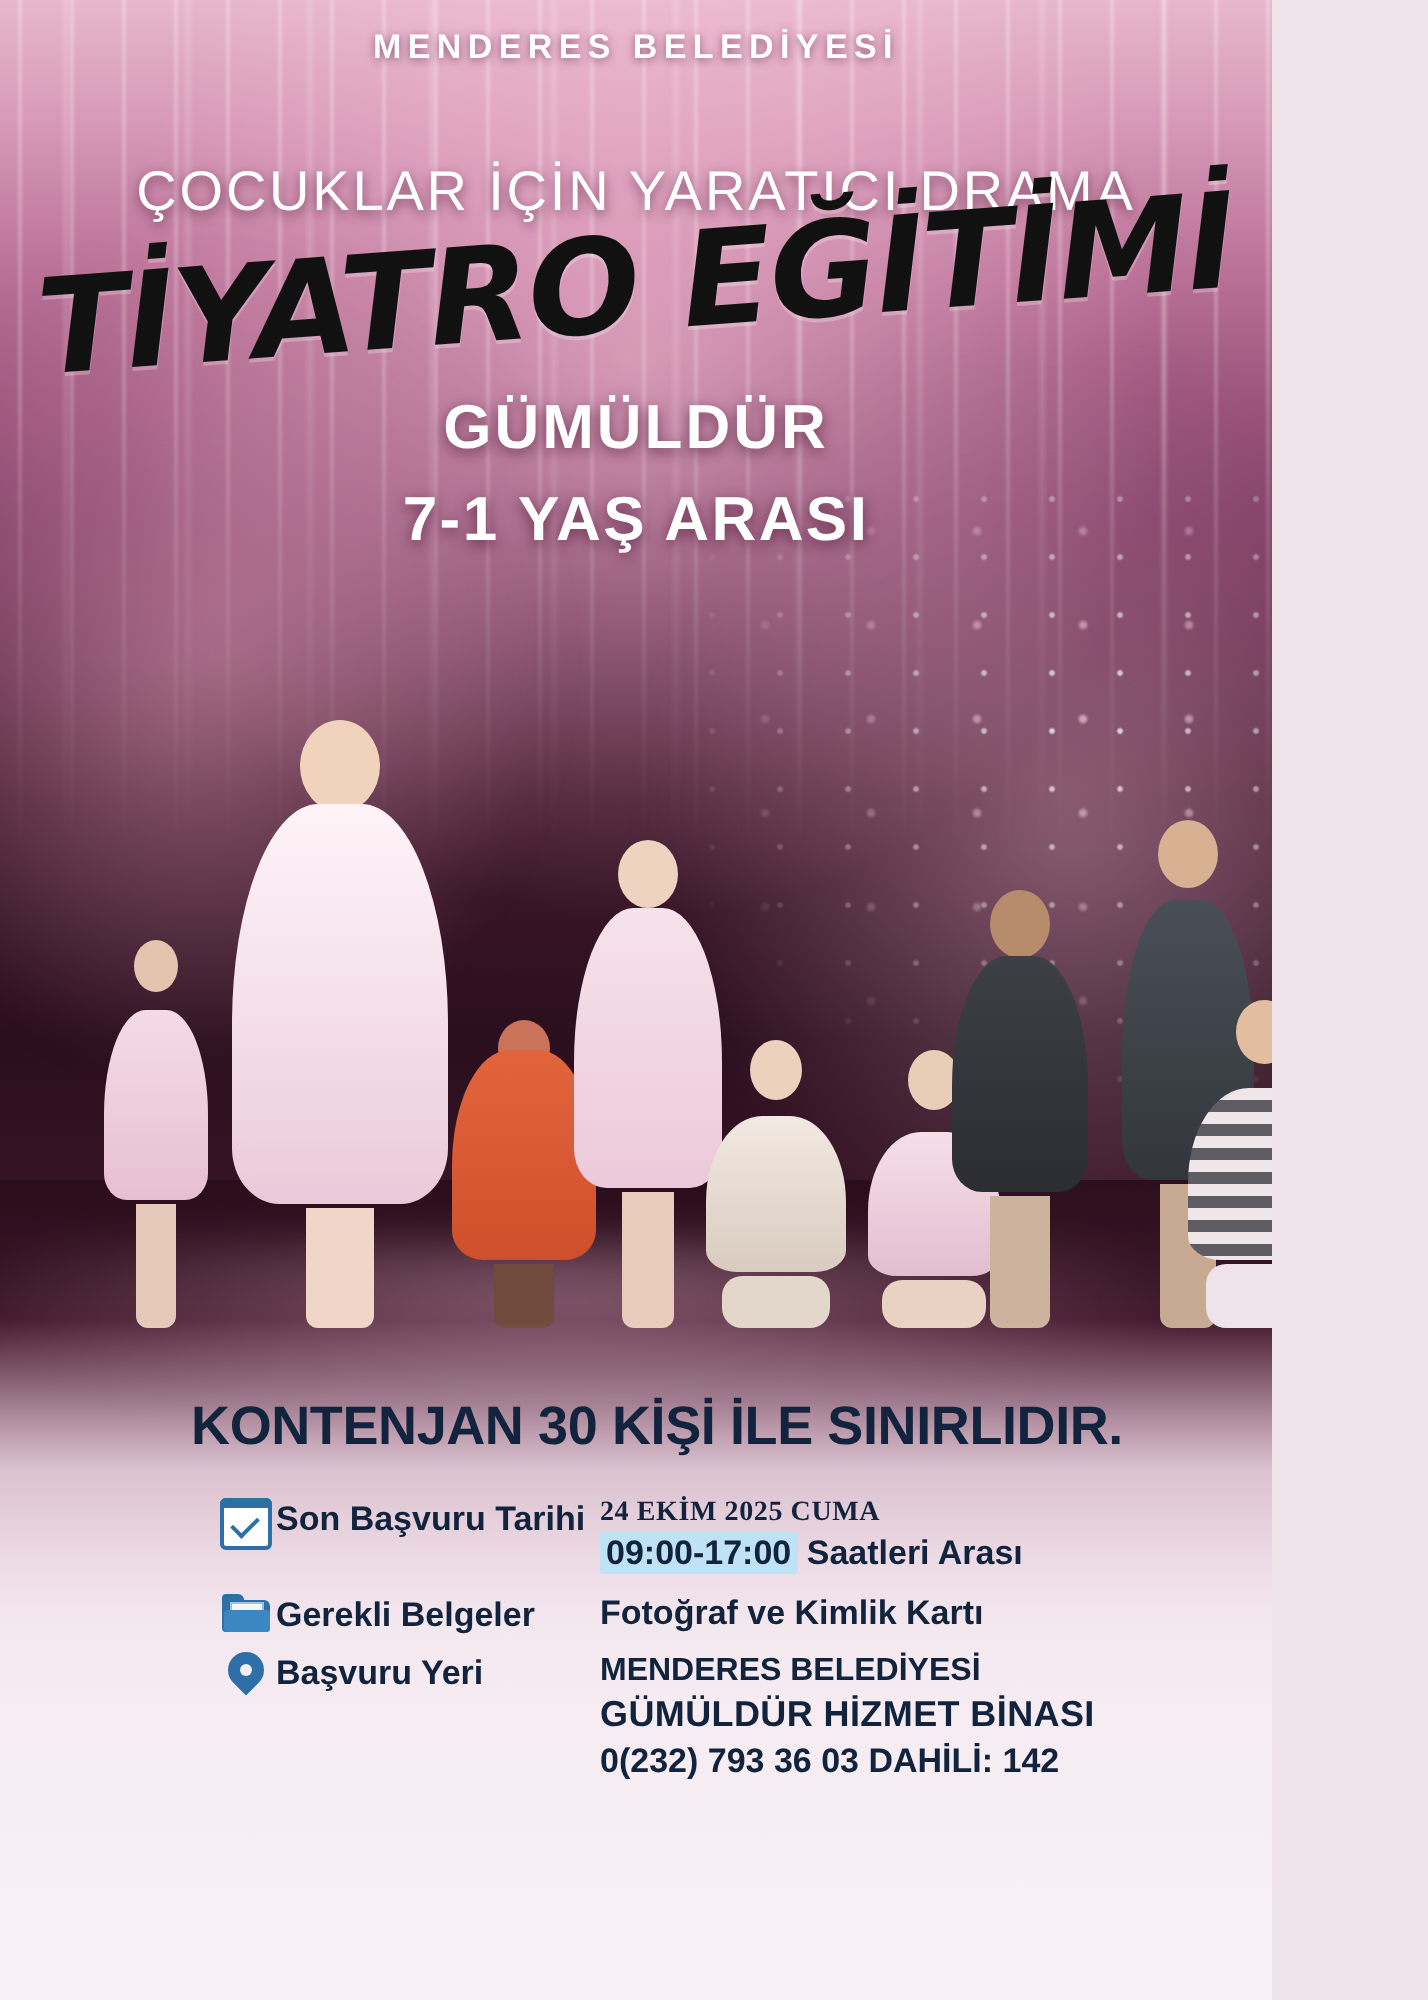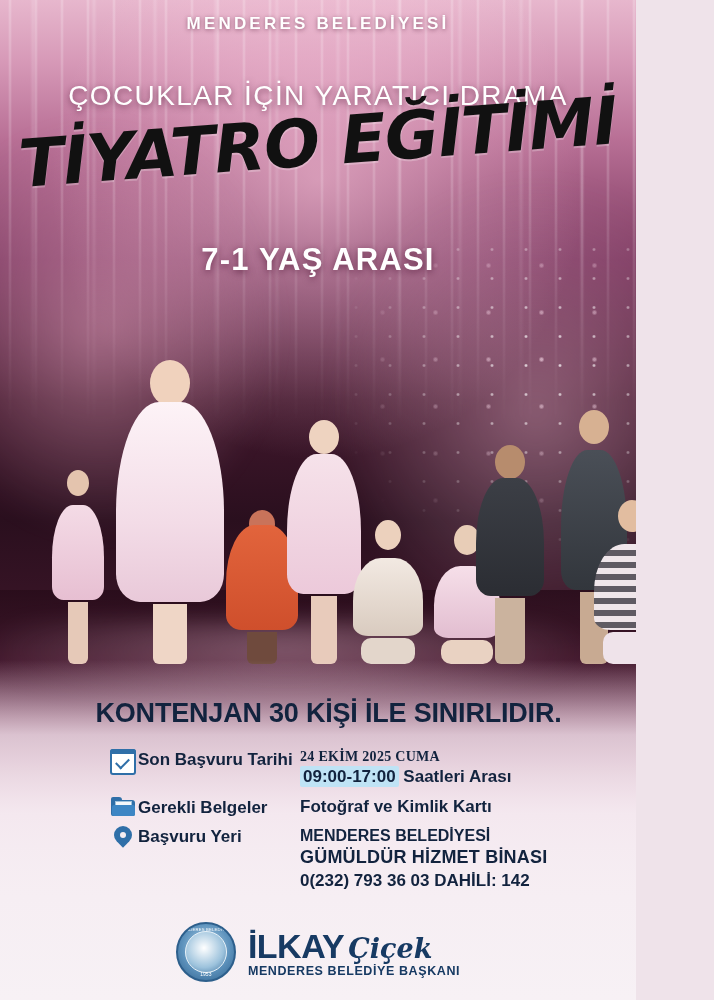--- a/index.html
+++ b/index.html
@@ -471,20 +471,21 @@
     </div>
   </div>
 
   <div class="bottom-wash"></div>
 
   <div class="muni-name">MENDERES BELEDİYESİ</div>
   <div class="kicker">ÇOCUKLAR İÇİN YARATICI DRAMA</div>
   <div class="title-wrap">
     <div class="title">TİYATRO EĞİTİMİ</div>
   </div>
+  <div class="subtitle1">GÜMÜLDÜR</div>
   <div class="subtitle2">7-1 YAŞ ARASI</div>
 
   <div class="quota">KONTENJAN 30 KİŞİ İLE SINIRLIDIR.</div>
 
   <div class="info">
 
     <div class="info-row row-date">
       <div class="info-icon">
         <div class="ic-cal">
             <div class="tick"></div>
@@ -523,28 +524,14 @@
       <div class="info-label">Başvuru Yeri</div>
       <div class="info-value">
         <div class="addr-line1">MENDERES BELEDİYESİ</div>
         <div class="addr-line2">GÜMÜLDÜR HİZMET BİNASI</div>
         <div class="addr-line3">0(232) 793 36 03 DAHİLİ: 142</div>
       </div>
     </div>
 
   </div>
 
-  <div class="footer">
-    <div class="crest">
-      <div class="top-text">MENDERES BELEDİYESİ</div>
-      <div class="inner"></div>
-      <div class="bot-text">1953</div>
-    </div>
-    <div class="signature">
-      <div class="sig-name">
-        <span class="sig-first">İLKAY</span>
-        <span class="sig-last">Çiçek</span>
-      </div>
-      <div class="sig-role">MENDERES BELEDİYE BAŞKANI</div>
-    </div>
-  </div>
 
 </div>
 
 </body></html>

